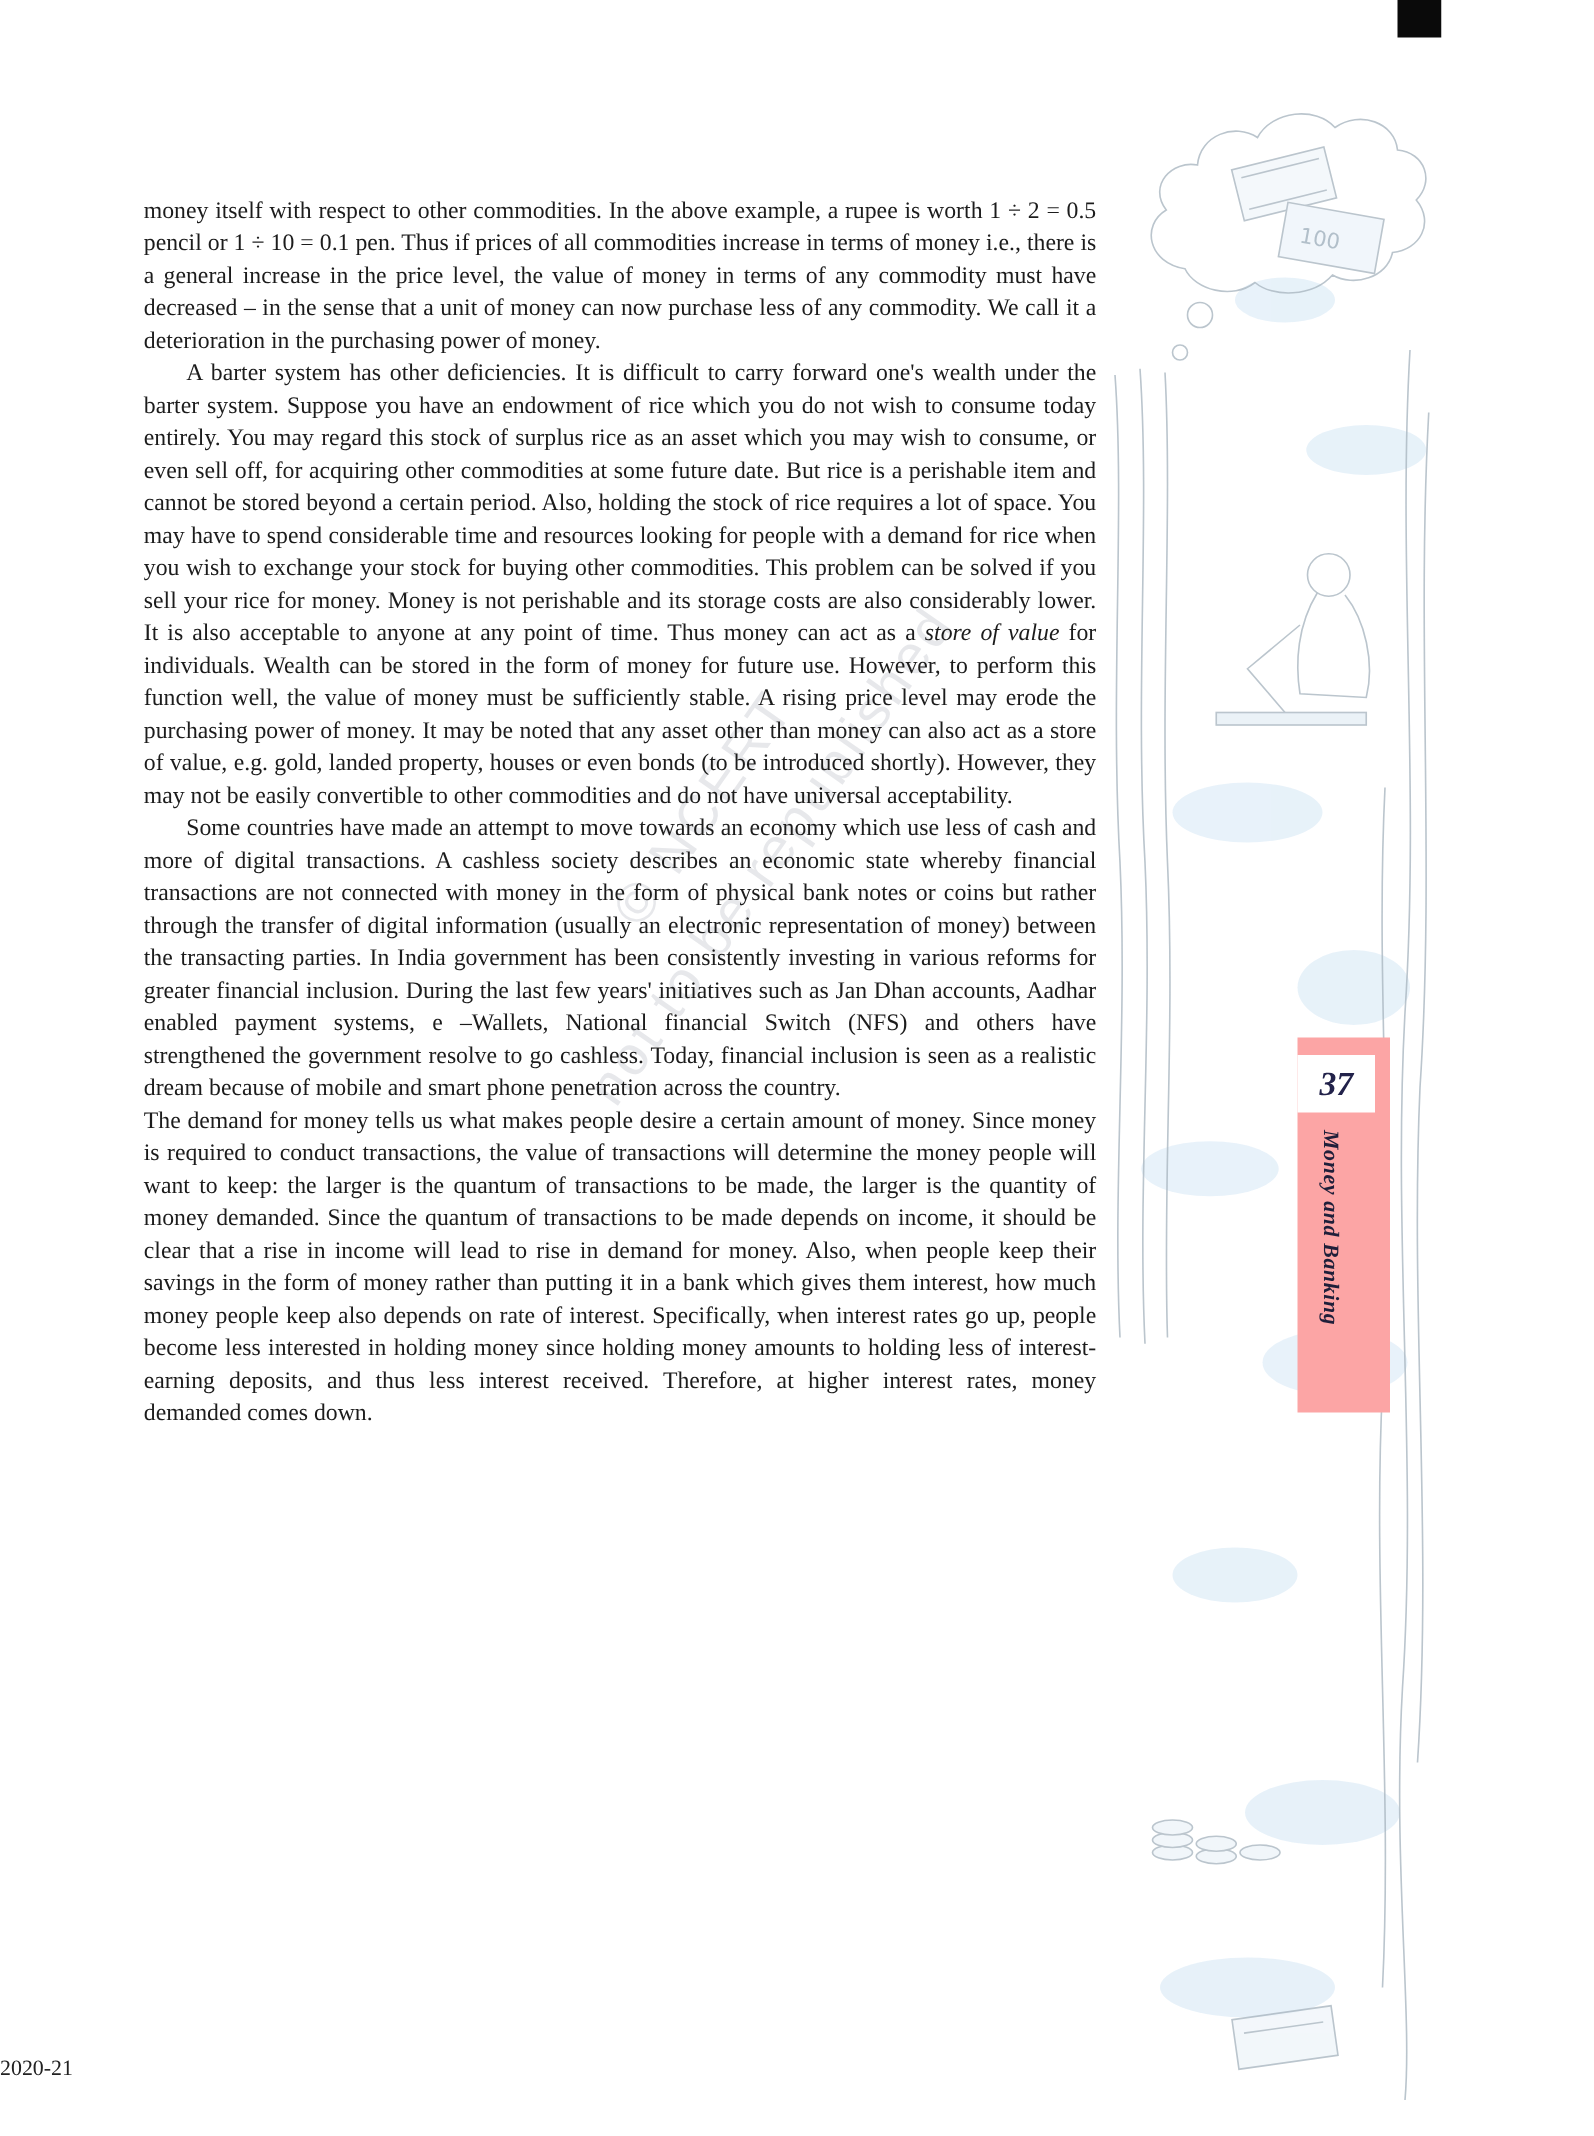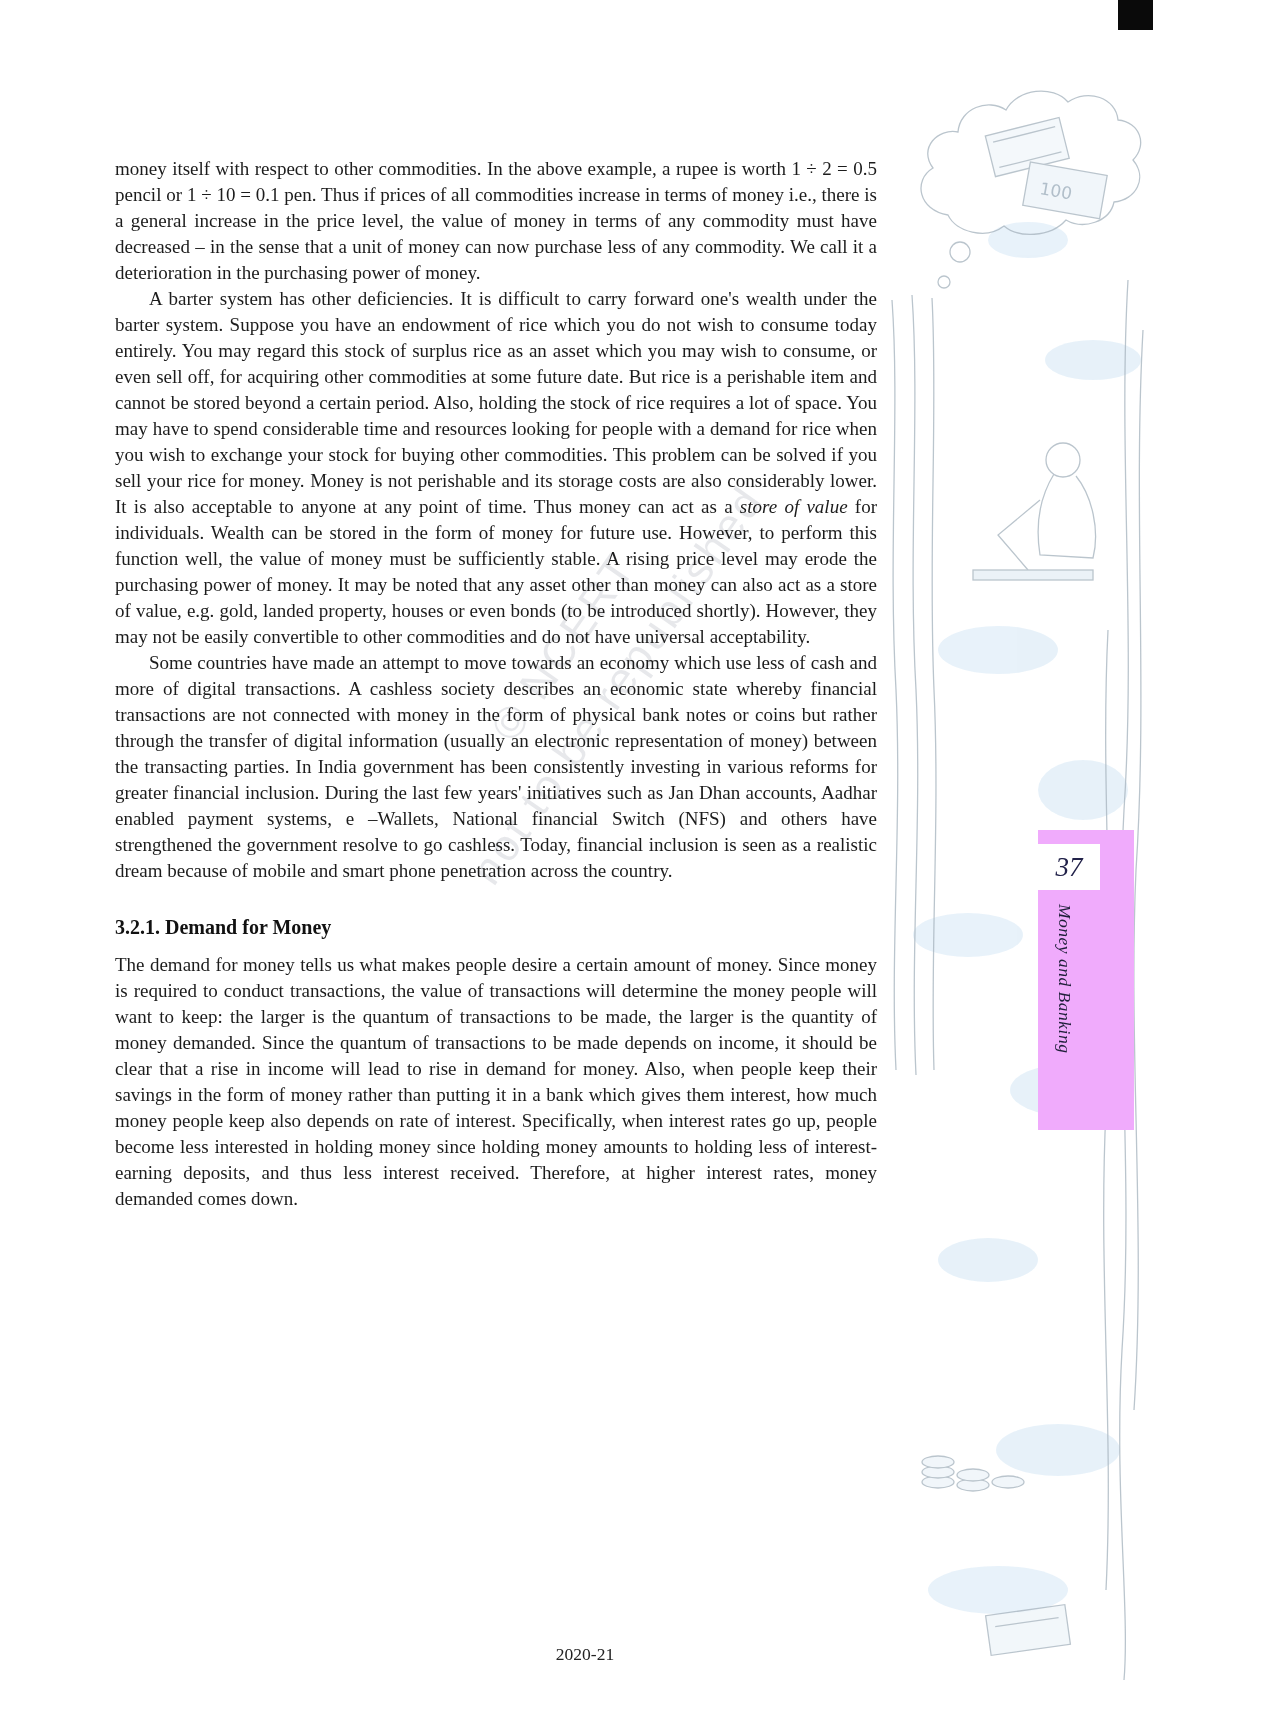--- a/index.html
+++ b/index.html
@@ -20,21 +20,21 @@
   .watermark {
     position:absolute; left:290px; top:600px; width:600px;
     transform:rotate(-55deg); transform-origin:center;
     text-align:center; line-height:1.5; white-space:nowrap;
     font-family:"Liberation Sans", sans-serif;
     font-size:44px; letter-spacing:3px;
     color:rgba(105,115,128,0.16);
     user-select:none;
   }
 
-  .sidebar { position:absolute; left:1038px; top:830px; width:96px; height:300px; background:#f0abfc; }
+  .sidebar { position:absolute; left:1038px; top:830px; width:74px; height:300px; background:#fca5a5;font-weight:bold; }
   .pagenum-box {
     position:absolute; left:0; top:14px; width:62px; height:46px; background:#ffffff;
     display:flex; align-items:center; justify-content:center;
     font-style:italic; font-size:27px; color:#22224a;
   }
   .chapter-title {
     position:absolute; left:16px; top:74px; height:215px;
     writing-mode:vertical-rl;
     font-style:italic; font-size:17.5px; letter-spacing:0.5px; color:#1f1f3a;
   }
@@ -54,21 +54,21 @@
   .heading-bar {
     position:absolute; left:-115px; top:1px; width:160px; height:29px;
     background:#b9dcf3; z-index:-1;
   }
   .section-heading .sc { font-variant:small-caps; letter-spacing:0.5px; }
 
   .subsection-heading { margin-top:30px; margin-bottom:12px; font-size:20px; font-weight:bold; color:#111; }
 
   .footer {
     position:absolute; top:1644px; left:0; width:1170px;
-    text-align:center; font-size:17.5px; color:#222;
+    text-align:left; font-size:17.5px; color:#222;
   }
 
   svg text { font-family:"DejaVu Sans", sans-serif; }
 </style>
 </head>
 <body>
 
 <div class="page">
 
   <div class="corner-mark"></div>
@@ -154,21 +154,20 @@
 
   <div class="text-col">
 
     <p class="body-para">money itself with respect to other commodities. In the above example, a rupee is worth 1 ÷ 2 = 0.5 pencil or 1 ÷ 10 = 0.1 pen. Thus if prices of all commodities increase in terms of money i.e., there is a general increase in the price level, the value of money in terms of any commodity must have decreased – in the sense that a unit of money can now purchase less of any commodity. We call it a deterioration in the purchasing power of money.</p>
 
     <p class="body-para indent"><span>A barter system has other deficiencies. It is difficult to carry forward one's wealth under the barter system. Suppose you have an endowment of rice which you do not wish to consume today entirely. You may regard this stock of surplus rice as an asset which you may wish to consume, or even sell off, for acquiring other commodities at some future date. But rice is a perishable item and cannot be stored beyond a certain period. Also, holding the stock of rice requires a lot of space. You may have to spend considerable time and resources looking for people with a demand for rice when you wish to exchange your stock for buying other commodities. This problem can be solved if you sell your rice for money. Money is not perishable and its storage costs are also considerably lower. It is also acceptable to anyone at any point of time. Thus money can act as a </span><em>store of value</em><span> for individuals. Wealth can be stored in the form of money for future use. However, to perform this function well, the value of money must be sufficiently stable. A rising price level may erode the purchasing power of money. It may be noted that any asset other than money can also act as a store of value, e.g. gold, landed property, houses or even bonds (to be introduced shortly). However, they may not be easily convertible to other commodities and do not have universal acceptability.</span></p>
 
     <p class="body-para indent">Some countries have made an attempt to move towards an economy which use less of cash and more of digital transactions. A cashless society describes an economic state whereby financial transactions are not connected with money in the form of physical bank notes or coins but rather through the transfer of digital information (usually an electronic representation of money) between the transacting parties. In India government has been consistently investing in various reforms for greater financial inclusion. During the last few years' initiatives such as Jan Dhan accounts, Aadhar enabled payment systems, e –Wallets, National financial Switch (NFS) and others have strengthened the government resolve to go cashless. Today, financial inclusion is seen as a realistic dream because of mobile and smart phone penetration across the country.</p>
 
 
-    <h3 class="subsection-heading">3.2.1. Demand for Money</h3>
 
     <p class="body-para">The demand for money tells us what makes people desire a certain amount of money. Since money is required to conduct transactions, the value of transactions will determine the money people will want to keep: the larger is the quantum of transactions to be made, the larger is the quantity of money demanded. Since the quantum of transactions to be made depends on income, it should be clear that a rise in income will lead to rise in demand for money. Also, when people keep their savings in the form of money rather than putting it in a bank which gives them interest, how much money people keep also depends on rate of interest. Specifically, when interest rates go up, people become less interested in holding money since holding money amounts to holding less of interest-earning deposits, and thus less interest received. Therefore, at higher interest rates, money demanded comes down.</p>
 
   </div>
 
   <div class="footer">2020-21</div>
 
 </div>
 
 </body></html>

